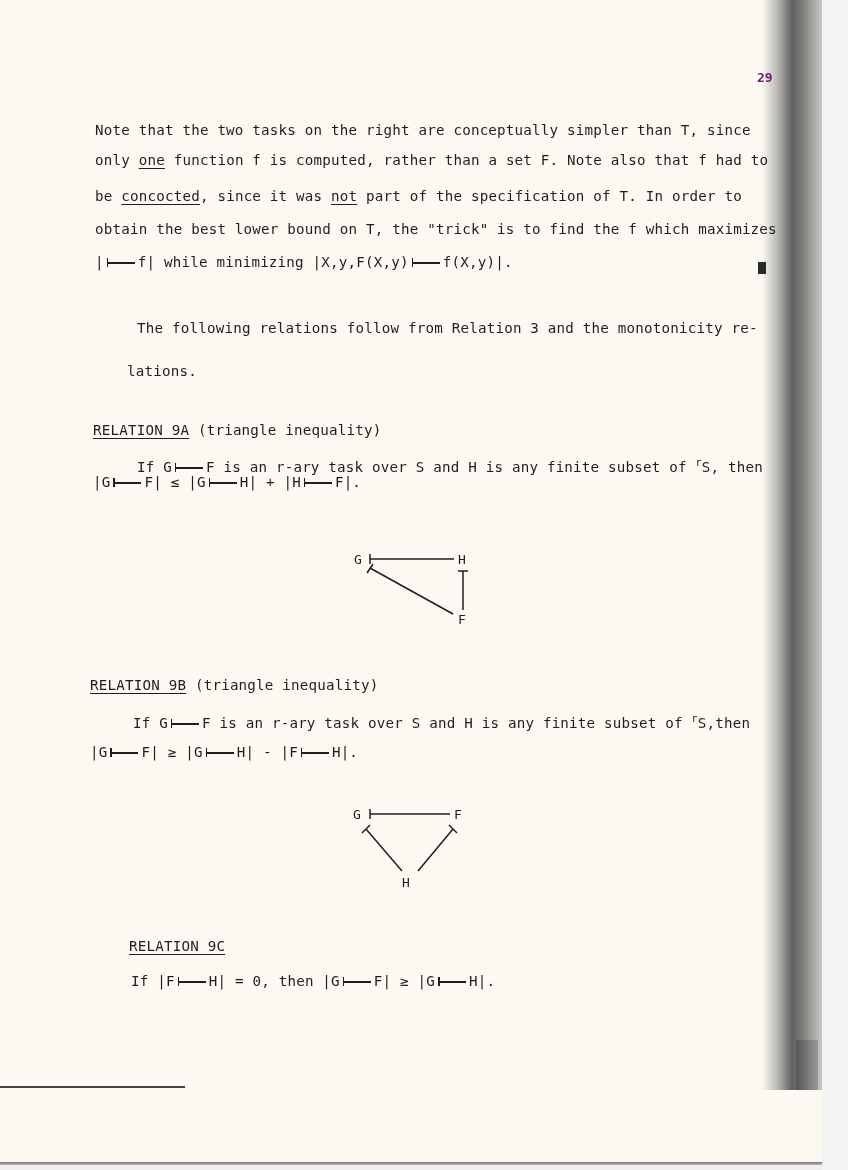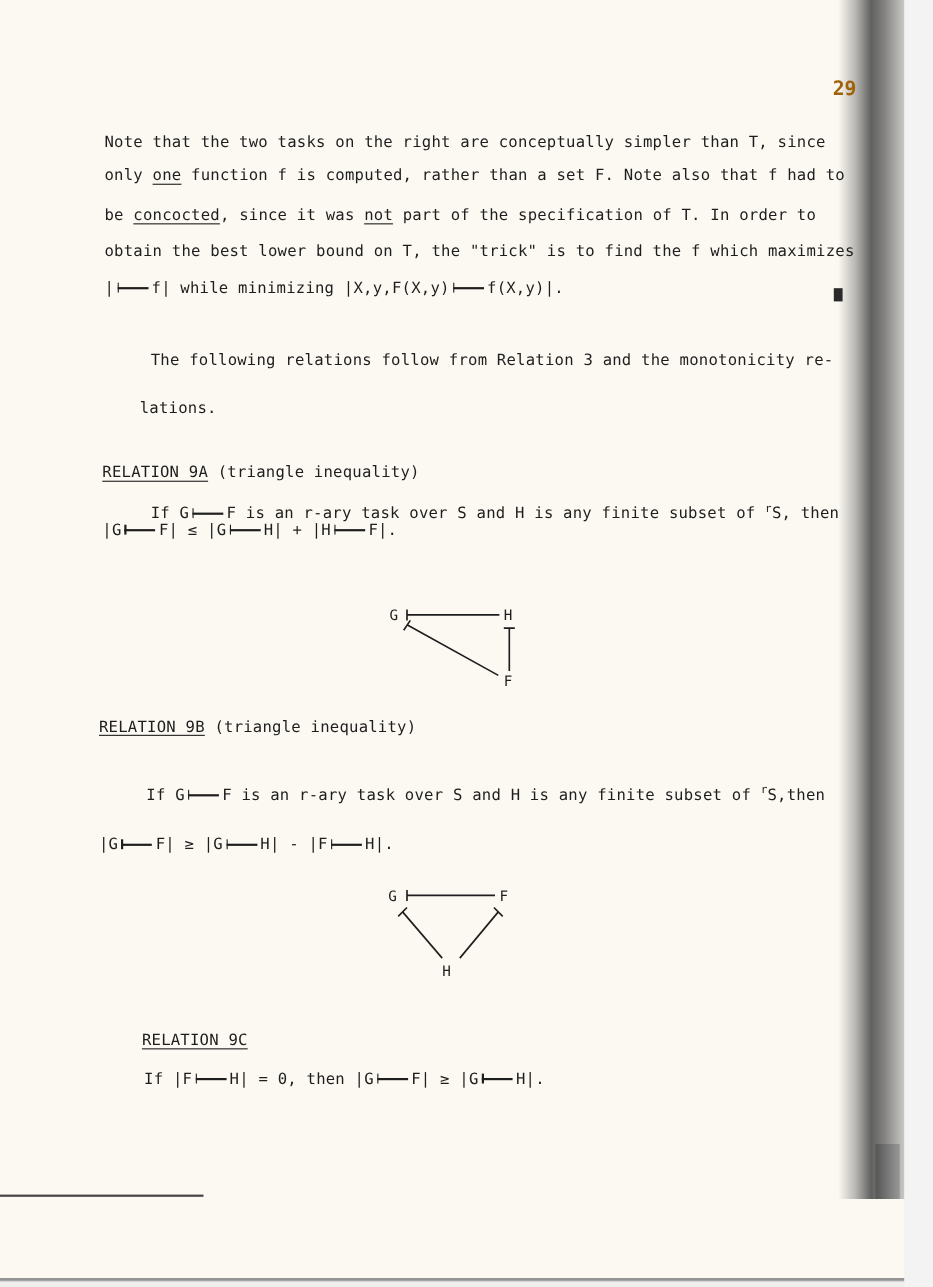--- a/index.html
+++ b/index.html
@@ -24,21 +24,21 @@
         rgba(90,90,90,0.75) 70%, rgba(150,150,150,0.5) 100%);
     }
     .spine-bottom {
       position: absolute; left: 796px; top: 1040px; width: 22px; height: 50px;
       background: linear-gradient(to right, #555, #999);
     }
     .right-margin {
       position: absolute; left: 822px; top: 0; width: 26px; height: 1170px; background: #f3f3f3;
     }
     .page-number {
-      position: absolute; left: 757px; top: 70px; font-size: 18px; font-weight: bold; color: #a16207;
+      position: absolute; left: 757px; top: 70px; font-size: 13px; font-weight: bold; color: #701a75;
     }
     .line {
       position: absolute; font-size: 14.2px; white-space: nowrap; letter-spacing: 0.2px; text-align: right;
     }
     .u { text-decoration: underline; text-underline-offset: 3px; }
     .arrow {
       display: inline-block; position: relative; width: 28px; height: 10px; vertical-align: middle; margin: 0 3px;
     }
     .arrow::before { content: ""; position: absolute; left: 0; top: 4px; width: 28px; height: 1.5px; background: #1e1e1e; }
     .arrow::after { content: ""; position: absolute; left: 0; top: 0; width: 1.5px; height: 9px; background: #1e1e1e; }
@@ -84,23 +84,23 @@
     <text x="108" y="76">F</text>
     <line x1="20" y1="11" x2="104" y2="11" stroke="#1e1e1e" stroke-width="1.5"></line>
     <line x1="20" y1="6" x2="20" y2="16" stroke="#1e1e1e" stroke-width="1.5"></line>
     <line x1="113" y1="23" x2="113" y2="62" stroke="#1e1e1e" stroke-width="1.5"></line>
     <line x1="108" y1="23" x2="118" y2="23" stroke="#1e1e1e" stroke-width="1.5"></line>
     <line x1="20" y1="20" x2="103" y2="66" stroke="#1e1e1e" stroke-width="1.5"></line>
     <line x1="17" y1="25" x2="23" y2="16" stroke="#1e1e1e" stroke-width="1.5"></line>
   </svg>
 </div>
 
-<div class="line" style="left:90px; top:653px;"><span class="u">RELATION 9B</span><span> (triangle inequality)</span></div>
+<div class="line" style="left:90px; top:677px;"><span class="u">RELATION 9B</span><span> (triangle inequality)</span></div>
 <div class="line" style="left:133px; top:713px;"><span>If G</span><span class="arrow"></span><span>F is an r-ary task over S and H is any finite subset of </span><span class="sup">r</span><span>S,then</span></div>
-<div class="line" style="left:90px; top:744px;margin-top:16px;"><span>|G</span><span class="arrow"></span><span>F| ≥ |G</span><span class="arrow"></span><span>H| - |F</span><span class="arrow"></span><span>H|.</span></div>
+<div class="line" style="left:90px; top:744px;"><span>|G</span><span class="arrow"></span><span>F| ≥ |G</span><span class="arrow"></span><span>H| - |F</span><span class="arrow"></span><span>H|.</span></div>
 
 <div class="diagram" style="left:350px; top:803px;">
   <svg width="130" height="90" viewBox="0 0 130 90">
     <text x="3" y="16">G</text>
     <text x="104" y="16">F</text>
     <text x="52" y="84">H</text>
     <line x1="20" y1="11" x2="100" y2="11" stroke="#1e1e1e" stroke-width="1.5"></line>
     <line x1="20" y1="6" x2="20" y2="16" stroke="#1e1e1e" stroke-width="1.5"></line>
     <line x1="16" y1="26" x2="52" y2="68" stroke="#1e1e1e" stroke-width="1.5"></line>
     <line x1="12" y1="30" x2="20" y2="22" stroke="#1e1e1e" stroke-width="1.5"></line>

